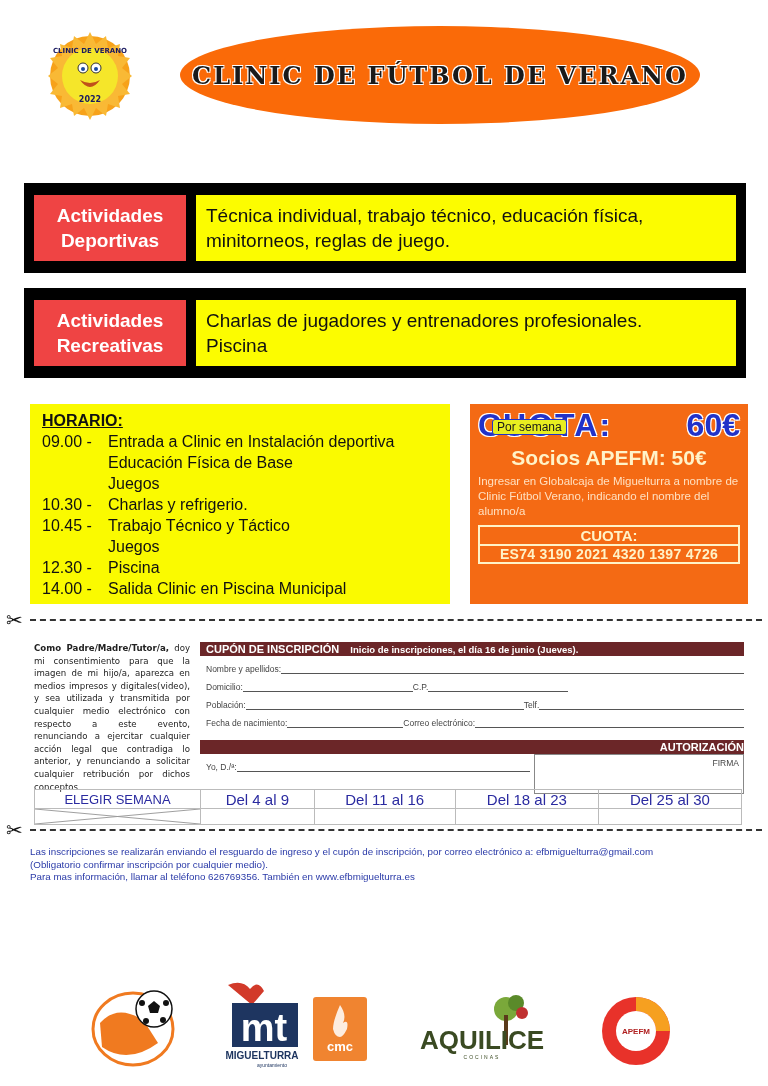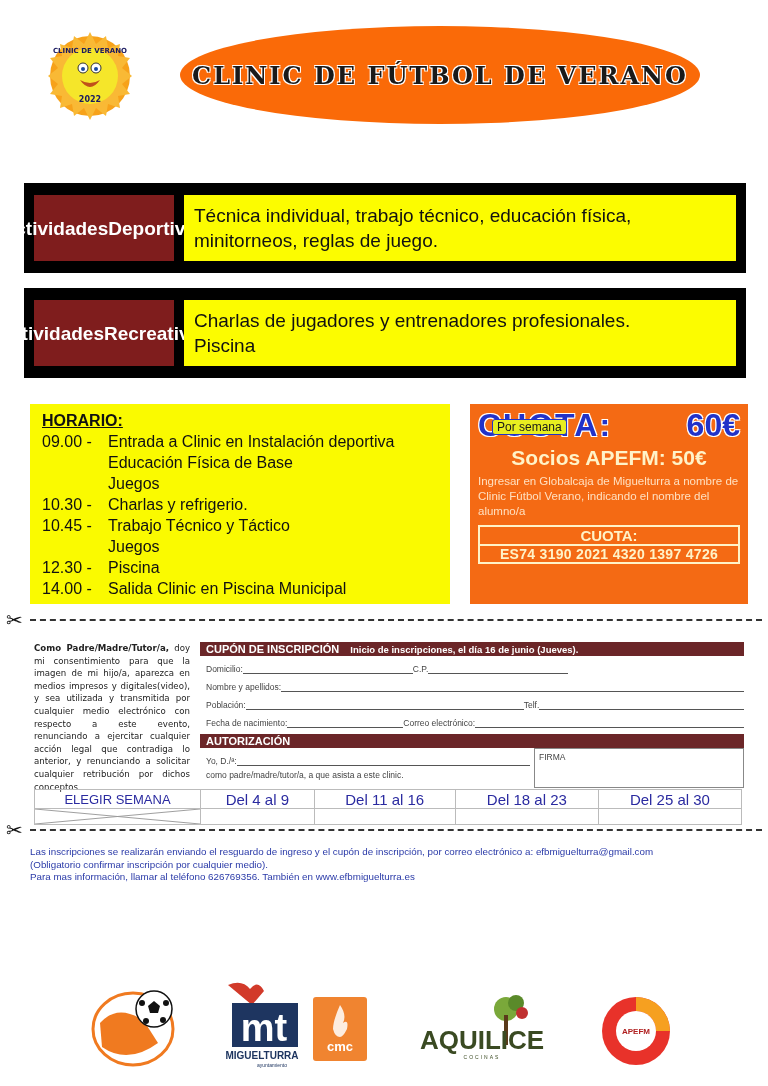--- a/index.html
+++ b/index.html
@@ -8,21 +8,21 @@
 
   
   .sun-logo { position: absolute; left: 48px; top: 28px; width: 84px; height: 96px; }
   .title-oval { position: absolute; left: 180px; top: 26px; width: 520px; height: 98px; background: #fa6a08; border-radius: 50%; display: flex; align-items: center; justify-content: center; }
   .title-oval span { font-family: "DejaVu Serif", serif; font-weight: bold; font-size: 24px; letter-spacing: 2px; color: #1a1a1a; text-shadow: 1px 1px 0 #fff, -1px -1px 0 #fff, 1px -1px 0 #fff, -1px 1px 0 #fff; }
 
   
   .act-box { position: absolute; left: 24px; width: 722px; background: #000; padding: 12px 10px; display: flex; gap: 10px; }
   .act-box.one { top: 183px; height: 90px; }
   .act-box.two { top: 288px; height: 90px; }
-  .act-label { width: 140px; background: #7f1d1d; color: #fff; font-weight: bold; font-size: 19px; line-height: 25px; display: flex; flex-direction: row; justify-content: center; align-items: center; text-align: center; }
+  .act-label { width: 152px; background: #ef4444; color: #fff; font-weight: bold; font-size: 19px; line-height: 25px; display: flex; flex-direction: column; justify-content: center; align-items: center; text-align: center; }
   .act-text { flex: 1; background: #fcfc00; color: #111; font-size: 19px; line-height: 25px; padding: 8px 10px; display: flex; flex-direction: column; justify-content: center; }
 
   
   .schedule { position: absolute; left: 30px; top: 404px; width: 420px; height: 200px; background: #fafa00; padding: 6px 12px; font-size: 16px; line-height: 21px; }
   .schedule .hdr { font-weight: bold; text-decoration: underline; }
   .sch-row { display: flex; }
   .sch-time { width: 66px; white-space: nowrap; }
   .sch-lines { flex: 1; }
 
   
@@ -48,21 +48,21 @@
   
   .consent { position: absolute; left: 34px; top: 642px; width: 156px; font-size: 8.6px; line-height: 12.6px; text-align: justify; color: #222; font-family: "DejaVu Sans", sans-serif; }
   .consent b { font-weight: bold; }
 
   
   .coupon { position: absolute; left: 200px; top: 642px; width: 544px; }
   .bar { background: #6b2628; color: #fff; font-weight: bold; height: 14px; font-size: 11px; line-height: 14px; padding-left: 6px; white-space: nowrap; overflow: hidden; }
   .bar .sub { font-size: 9.5px; margin-left: 8px; }
   .frow { display: flex; align-items: flex-end; font-size: 8.5px; color: #444; height: 18px; padding-left: 6px; }
   .frow .line { border-bottom: 1px solid #555; height: 10px; }
-  .auth { position: relative; margin-top: 6px; }
+  .auth { position: relative; margin-top: 12px; text-align: right; }
   .firma { position: absolute; right: 0; top: 14px; width: 210px; height: 40px; border: 1px solid #888; font-size: 8.5px; color: #444; padding: 3px 4px; background: #fff; }
   .auth-text { font-size: 8.5px; color: #444; padding-left: 6px; }
 
   
   .weeks { position: absolute; left: 34px; top: 789px; width: 708px; border-collapse: collapse; }
   .weeks td { border: 1px solid #bbb; height: 19px; text-align: center; color: #2a2aa0; font-size: 15px; }
   .weeks td.first { font-size: 13px; width: 166px; }
   .weeks tr.empty td { height: 16px; }
   .xcell { position: relative; }
   .xcell svg { position: absolute; left: 0; top: 0; width: 100%; height: 100%; }
@@ -180,28 +180,28 @@
   <b>Como Padre/Madre/Tutor/a,</b>
   <span>doy mi consentimiento para que la imagen de mi hijo/a, aparezca en medios impresos y digitales(video), y sea utilizada y transmitida por cualquier medio electrónico con respecto a este evento, renunciando a ejercitar cualquier acción legal que contradiga lo anterior, y renunciando a solicitar cualquier retribución por dichos conceptos.</span>
 </div>
 
 <div class="coupon">
   <div class="bar">
     <span>CUPÓN DE INSCRIPCIÓN</span>
     <span class="sub">Inicio de inscripciones, el día 16 de junio (Jueves).</span>
   </div>
   <div class="frow">
+    <span>Nombre y apellidos:</span>
+    <span class="line" style="flex:1"></span>
+  </div>
+  <div class="frow">
     <span>Domicilio:</span>
     <span class="line" style="width:170px"></span>
     <span>C.P.</span>
     <span class="line" style="width:140px"></span>
-  </div>
-  <div class="frow">
-    <span>Nombre y apellidos:</span>
-    <span class="line" style="flex:1"></span>
   </div>
   <div class="frow">
     <span>Población:</span>
     <span class="line" style="width:278px"></span>
     <span>Telf.</span>
     <span class="line" style="flex:1"></span>
   </div>
   <div class="frow">
     <span>Fecha de nacimiento:</span>
     <span class="line" style="width:116px"></span>

